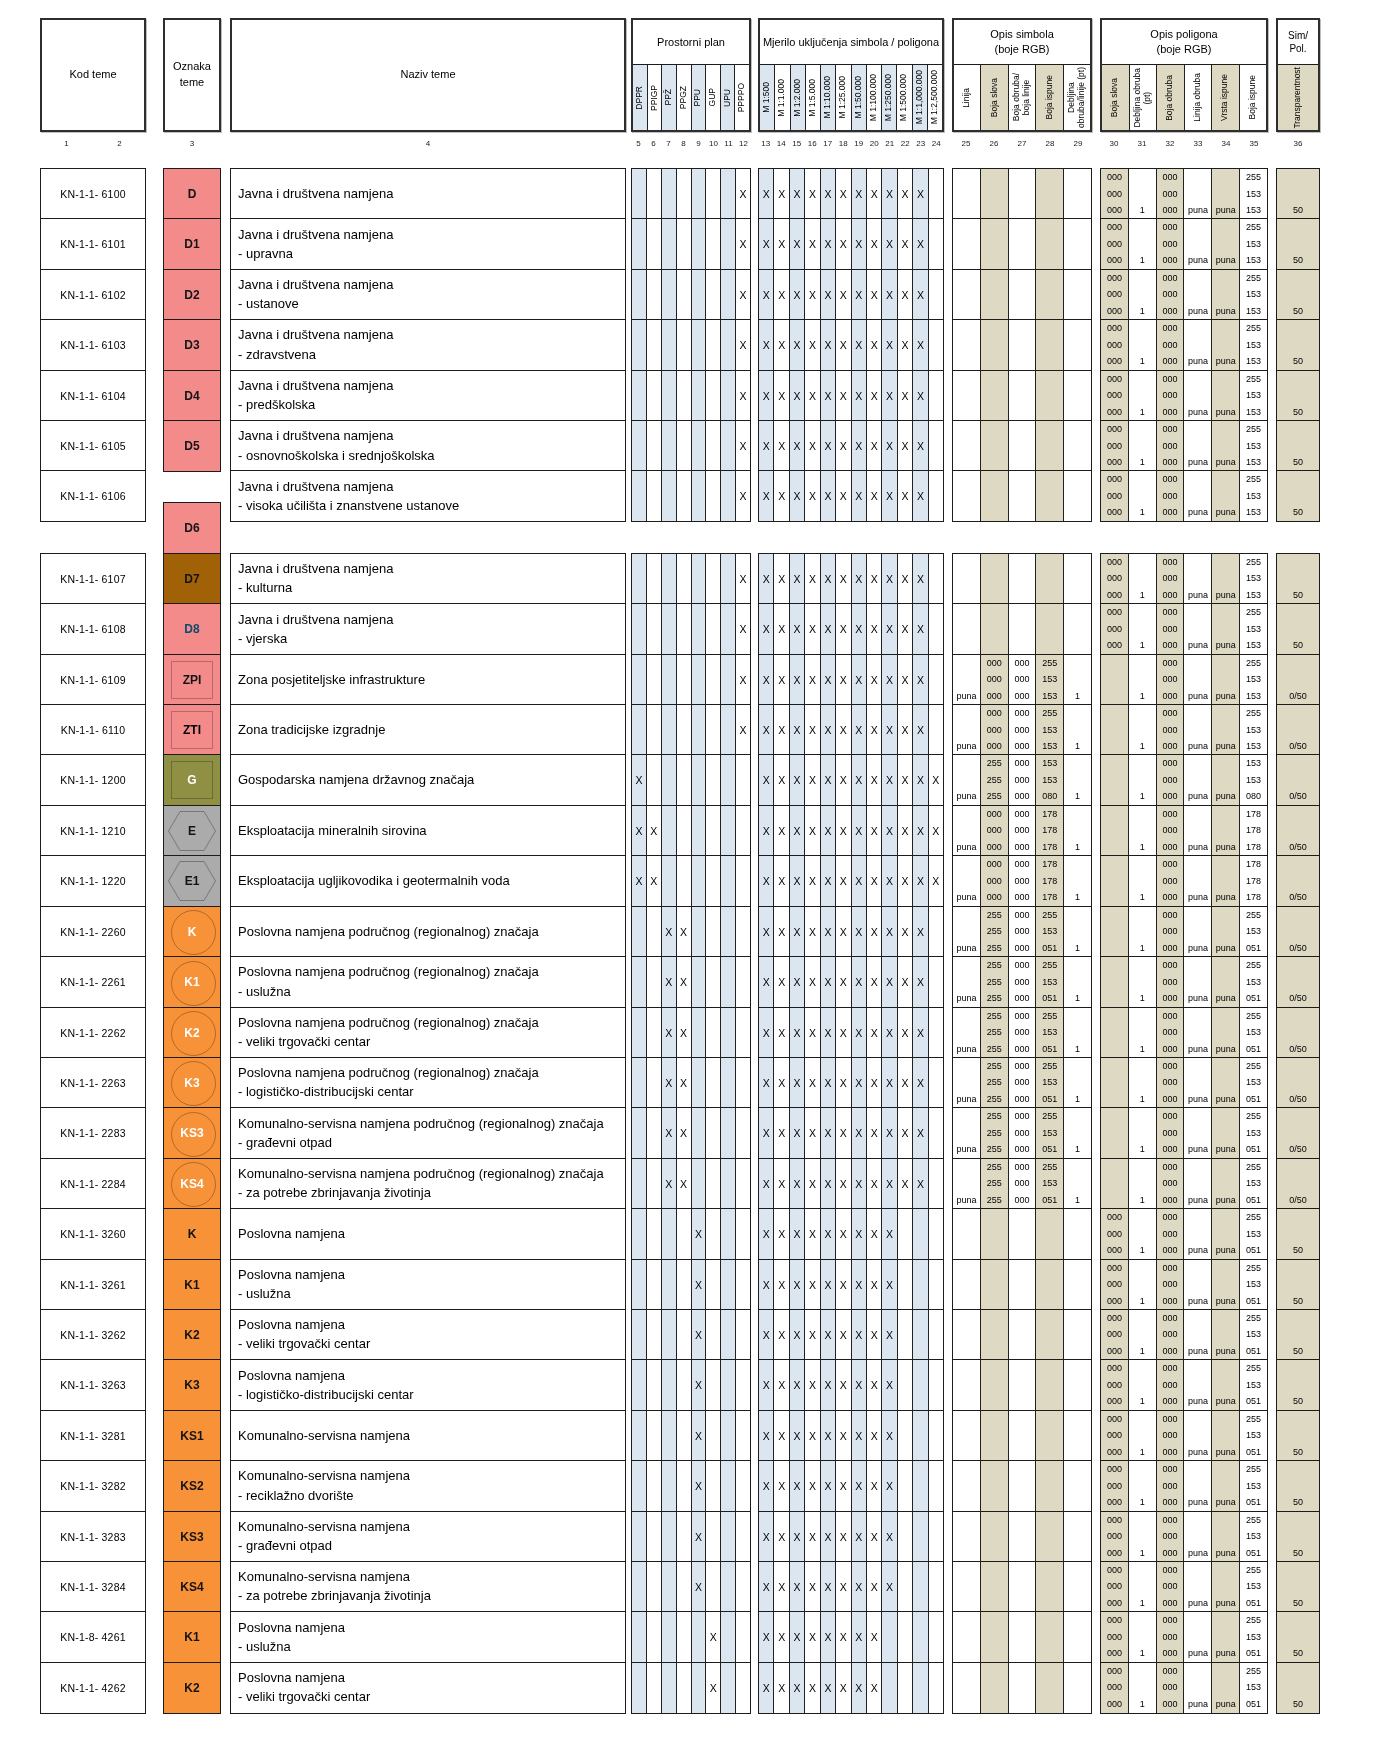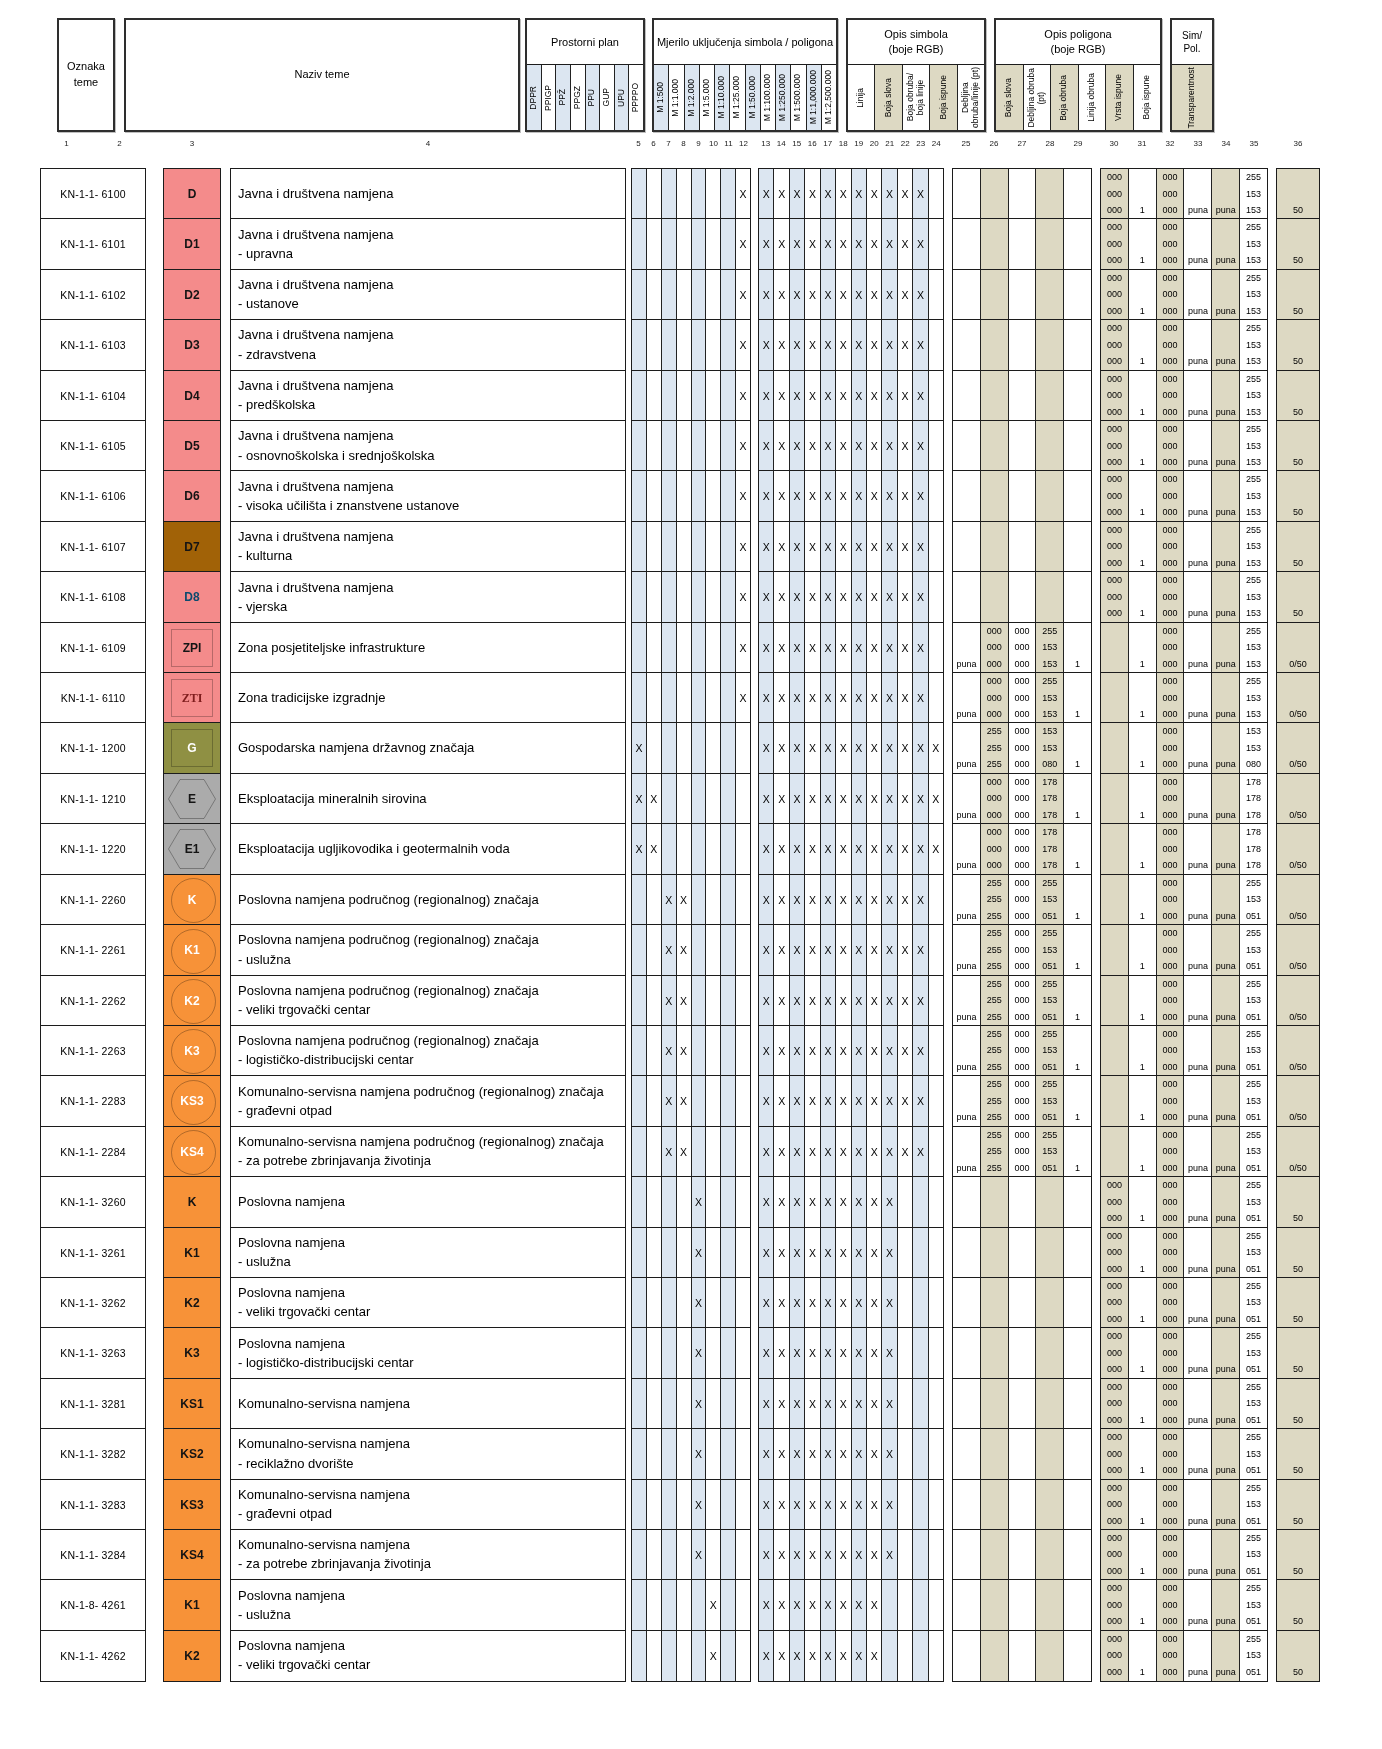--- a/index.html
+++ b/index.html
@@ -43,20 +43,23 @@
   .tl{font-size:9px;line-height:9px;height:9px;display:block;}
   .bgblue{background:#dce6f1;}
   .bgtan{background:#ddd9c3;}
 </style>
 </head>
 <body>
 
 <div class="sheet">
 
   <div class="frow">
+    <div class="box hdrbox w-kod center">
+      <span class="hlabel">Kod teme</span>
+    </div>
     <div class="gap g17"></div>
     <div class="box hdrbox w-ozn center">
       <span class="hlabel">Oznaka
 teme</span>
     </div>
     <div class="gap g9"></div>
     <div class="box hdrbox w-naziv center">
       <span class="hlabel">Naziv teme</span>
     </div>
     <div class="gap g5"></div>
@@ -1051,21 +1054,21 @@
             <span class="tl"></span>
             <span class="tl">50</span>
           </div>
         </div>
       </div>
       <div class="row">
         <div class="box w-kod kodcell">
           <span>KN-1-1- 6106</span>
         </div>
         <div class="gap g17"></div>
-        <div class="box w-ozn ozncell" style="background:#f48b8b;">
+        <div class="box w-ozn ozncell" style="background:#f48b8b;margin-top:32px;">
           <span class="ozlabel" style="color:#141414;">D6</span>
         </div>
         <div class="gap g9"></div>
         <div class="box w-naziv nazivcell">
           <span class="nazline">Javna i društvena namjena</span>
           <span class="nazline">- visoka učilišta i znanstvene ustanove</span>
         </div>
         <div class="gap g5"></div>
         <div class="box w-pp stripcells">
           <div class="dcol bgblue"></div>
@@ -1585,21 +1588,21 @@
           </div>
         </div>
       </div>
       <div class="row">
         <div class="box w-kod kodcell">
           <span>KN-1-1- 6110</span>
         </div>
         <div class="gap g17"></div>
         <div class="box w-ozn ozncell" style="background:#f48b8b;">
           <div class="shape-frame"></div>
-          <span class="ozlabel" style="color:#7f1d1d;font-family:Liberation Serif, serif;">ZTI</span>
+          <span class="ozlabel" style="color:#000000;">ZTI</span>
         </div>
         <div class="gap g9"></div>
         <div class="box w-naziv nazivcell">
           <span class="nazline">Zona tradicijske izgradnje</span>
         </div>
         <div class="gap g5"></div>
         <div class="box w-pp stripcells">
           <div class="dcol bgblue"></div>
           <div class="dcol"></div>
           <div class="dcol bgblue"></div>

